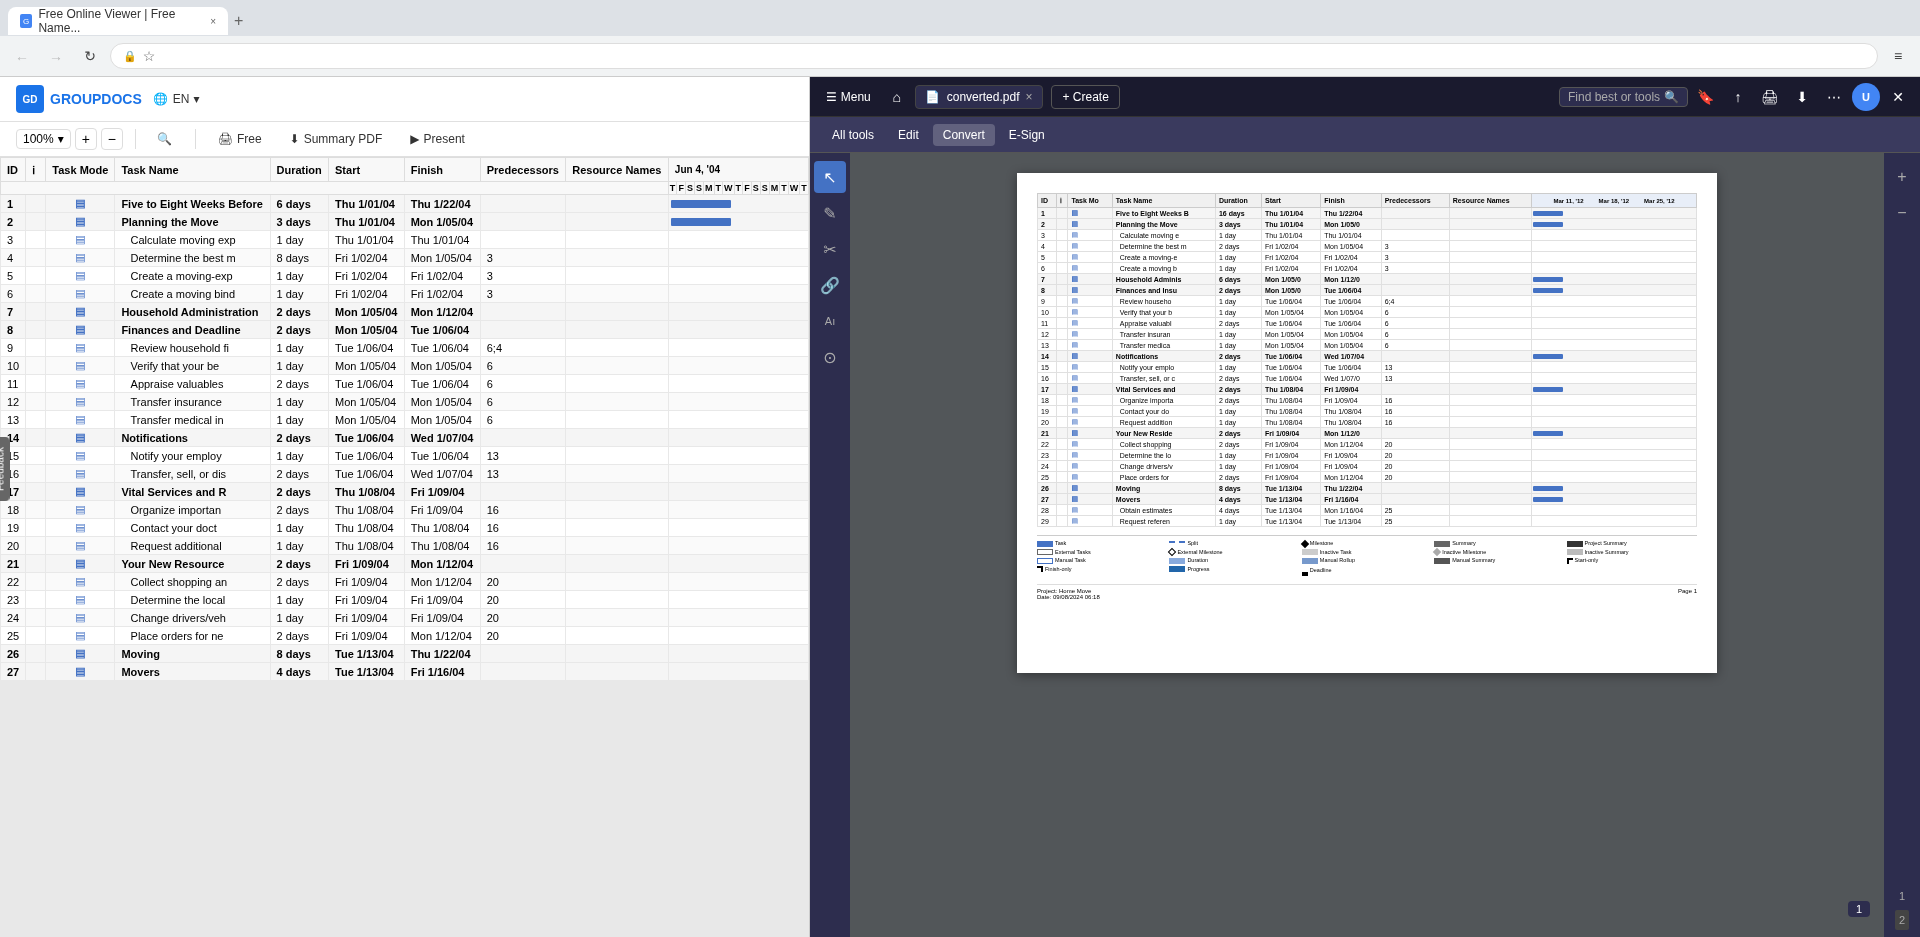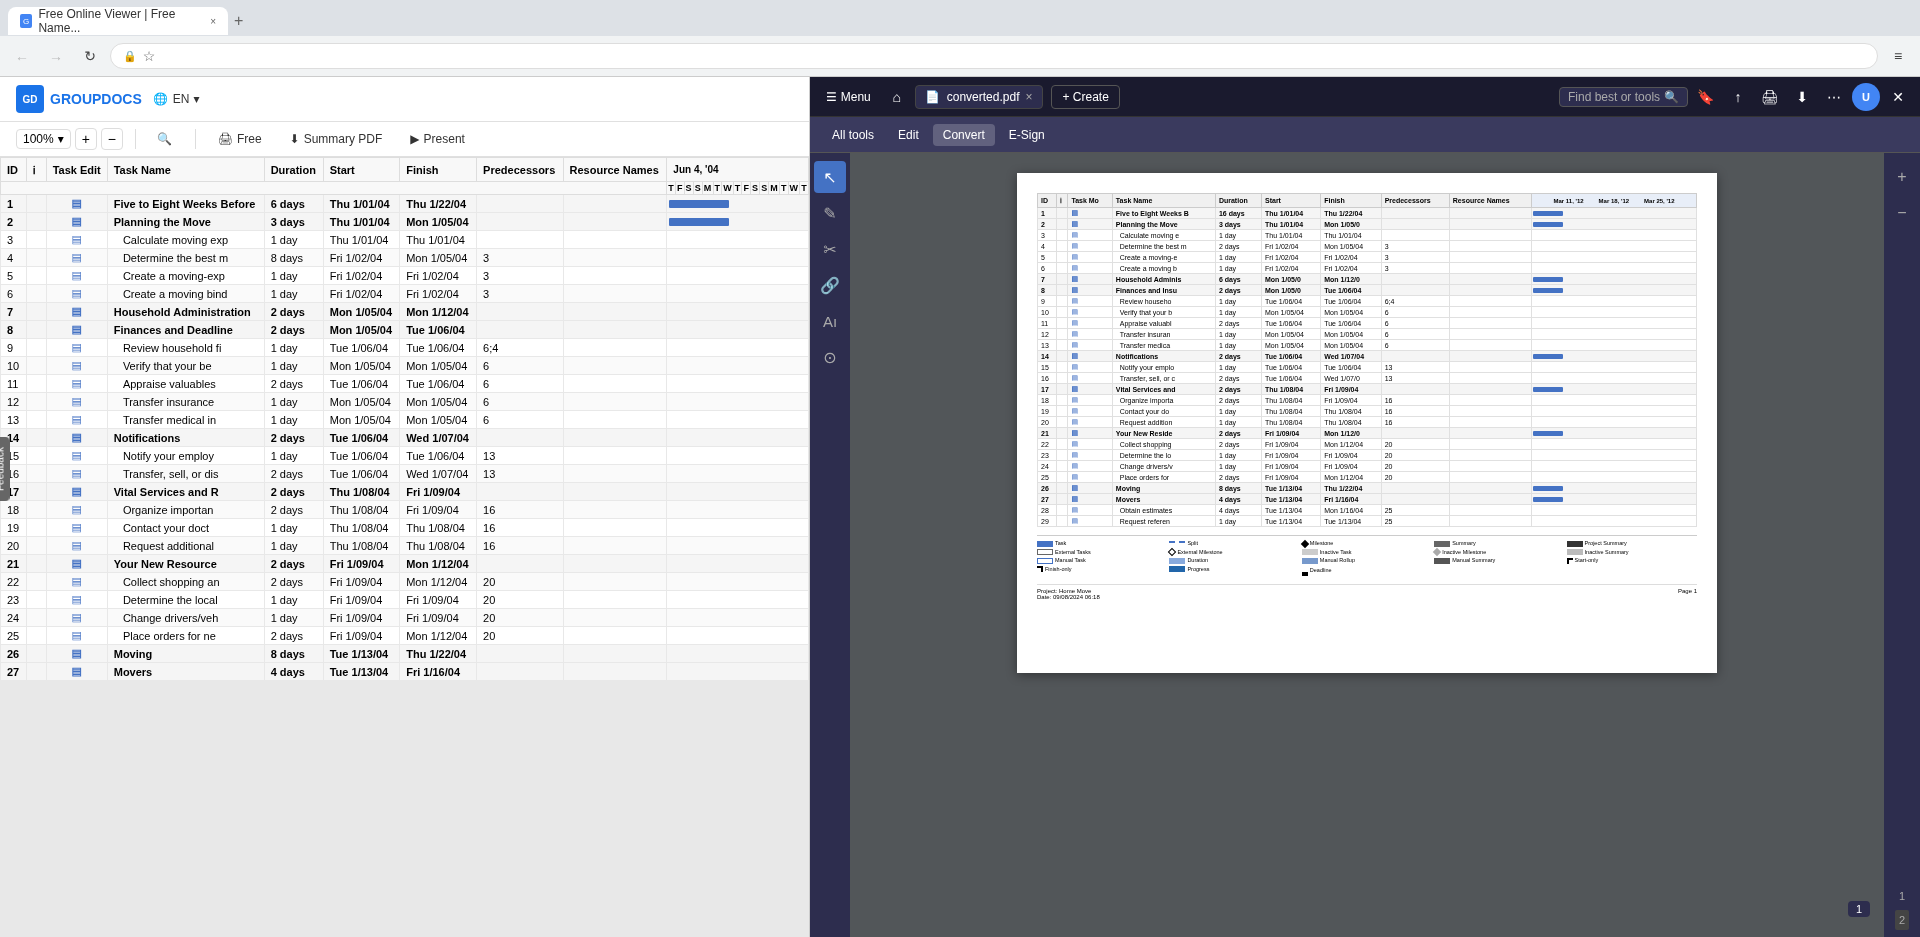--- a/index.html
+++ b/index.html
@@ -518,21 +518,21 @@
       </button>
     </div>
 
     <div class="doc-area">
       <div class="gantt-container">
         <table class="gantt-table">
           <thead>
             <tr>
               <th>ID</th>
               <th>ℹ</th>
-              <th>Task Edit</th>
+              <th>Task Mode</th>
               <th>Task Name</th>
               <th>Duration</th>
               <th>Start</th>
               <th>Finish</th>
               <th>Predecessors</th>
               <th>Resource Names</th>
               <th class="gantt-header-date" colspan="15">Jun 4, '04</th>
             </tr>
             <tr>
               <th colspan="9"></th>
@@ -978,21 +978,21 @@
       <div class="pdf-spacer"></div>
     </div>
 
     <div class="pdf-content-area">
 
       <div class="pdf-left-sidebar">
         <button class="pdf-side-btn active">↖</button>
         <button class="pdf-side-btn">✎</button>
         <button class="pdf-side-btn">✂</button>
         <button class="pdf-side-btn">🔗</button>
-        <button class="pdf-side-btn" style="font-size:15px">Aı</button>
+        <button class="pdf-side-btn" style="font-size:11px">Aı</button>
         <button class="pdf-side-btn">⊙</button>
       </div>
 
       <div class="pdf-page-area">
         <div class="pdf-page">
           <table class="pdf-gantt-table">
             <thead>
               <tr>
                 <th>ID</th>
                 <th>ℹ</th>

